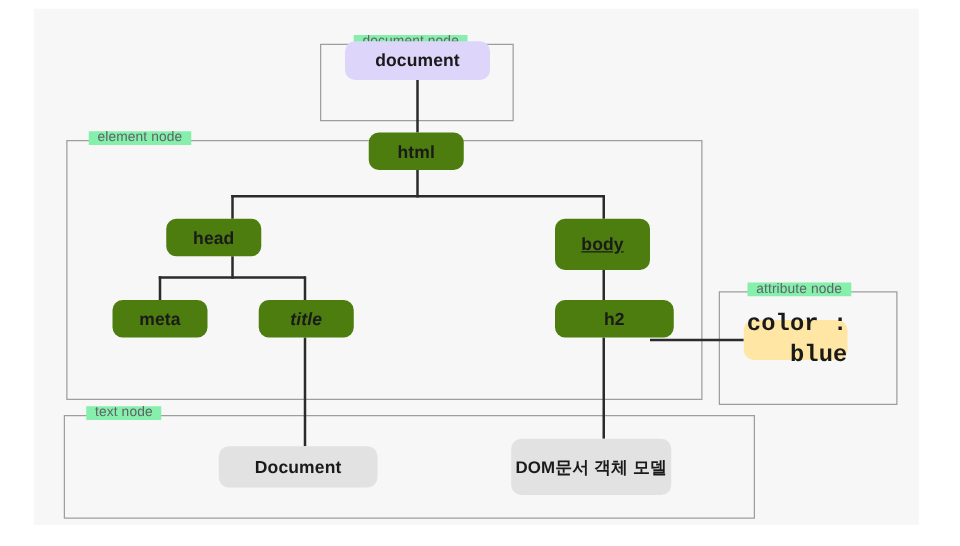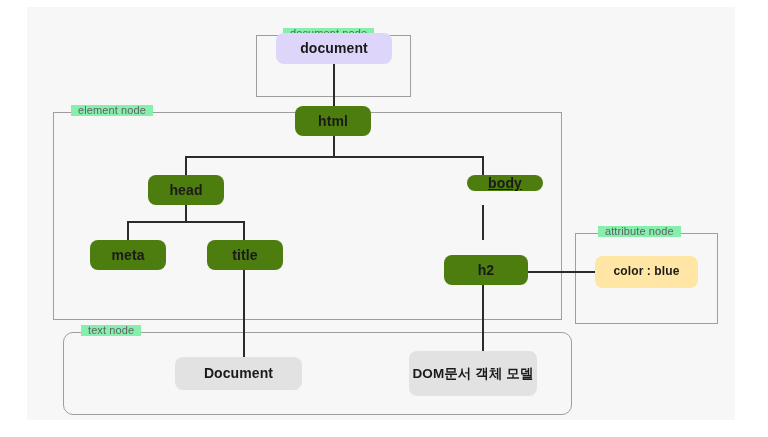--- a/index.html
+++ b/index.html
@@ -45,21 +45,21 @@
 
   #frame-document        { left: 229px; top: 28px;  width: 155px; height: 62px; }
   #frame-document .frame-label { left: 26px; }
 
   #frame-element         { left: 26px;  top: 105px; width: 509px; height: 208px; }
   #frame-element .frame-label  { left: 17px; }
 
   #frame-attribute       { left: 548px; top: 226px; width: 143px; height: 91px; }
   #frame-attribute .frame-label{ left: 22px; }
 
-  #frame-text            { left: 36px;  top: 325px; width: 509px; height: 83px; border-radius: 10px; }
+  #frame-text            { left: 24px;  top: 325px; width: 553px; height: 83px; }
   #frame-text .frame-label     { left: 17px; }
 
   
   .line {
     position: absolute;
     background: #2b2b2b;
   }
   .line.v { width: 2px; }
   .line.h { height: 2px; }
 
@@ -78,27 +78,27 @@
     line-height: 1.3;
     letter-spacing: 0.1px;
   }
   .node.document  { background: #ddd6fa; }
   .node.element   { background: #4d7c0f; }
   .node.attribute { background: #ffe6a4; }
   .node.text      { background: #e2e2e2; }
 
   #node-document { left: 249px; top: 26px;  width: 116px; height: 31px; }
   #node-html     { left: 268px; top: 99px;  width: 76px;  height: 30px; }
-  #node-head     { left: 121px; top: 168px; width: 76px;  height: 30px; }
-  #node-body     { left: 440px; top: 168px; width: 76px;  height: 16px; text-decoration: underline; }
+  #node-head     { left: 106px; top: 168px; width: 76px;  height: 30px; }
+  #node-body     { left: 417px; top: 168px; width: 76px;  height: 41px; text-decoration: underline; }
   #node-meta     { left: 63px;  top: 233px; width: 76px;  height: 30px; }
-  #node-title    { left: 180px; top: 233px; width: 76px;  height: 30px; }
-  #node-h2       { left: 417px; top: 248px; width: 84px;  height: 30px; }
-  #node-attr     { left: 568px; top: 249px; width: 103px; height: 32px;
-                   font-size: 12px; }
+  #node-title    { left: 180px; top: 233px; width: 76px;  height: 30px; font-style: italic; }
+  #node-h2       { left: 417px; top: 233px; width: 95px;  height: 30px; }
+  #node-attr     { left: 568px; top: 249px; width: 83px; height: 32px;
+                   font-size: 19px; font-family: Liberation Mono, monospace; }
   #node-text-doc { left: 148px; top: 350px; width: 127px; height: 33px; }
   #node-text-dom { left: 382px; top: 344px; width: 128px; height: 45px;
                    flex-direction: row; font-size: 13.5px; }
 </style>
 </head>
 <body>
 
 <div id="canvas">
 
   <div class="frame" id="frame-document">

